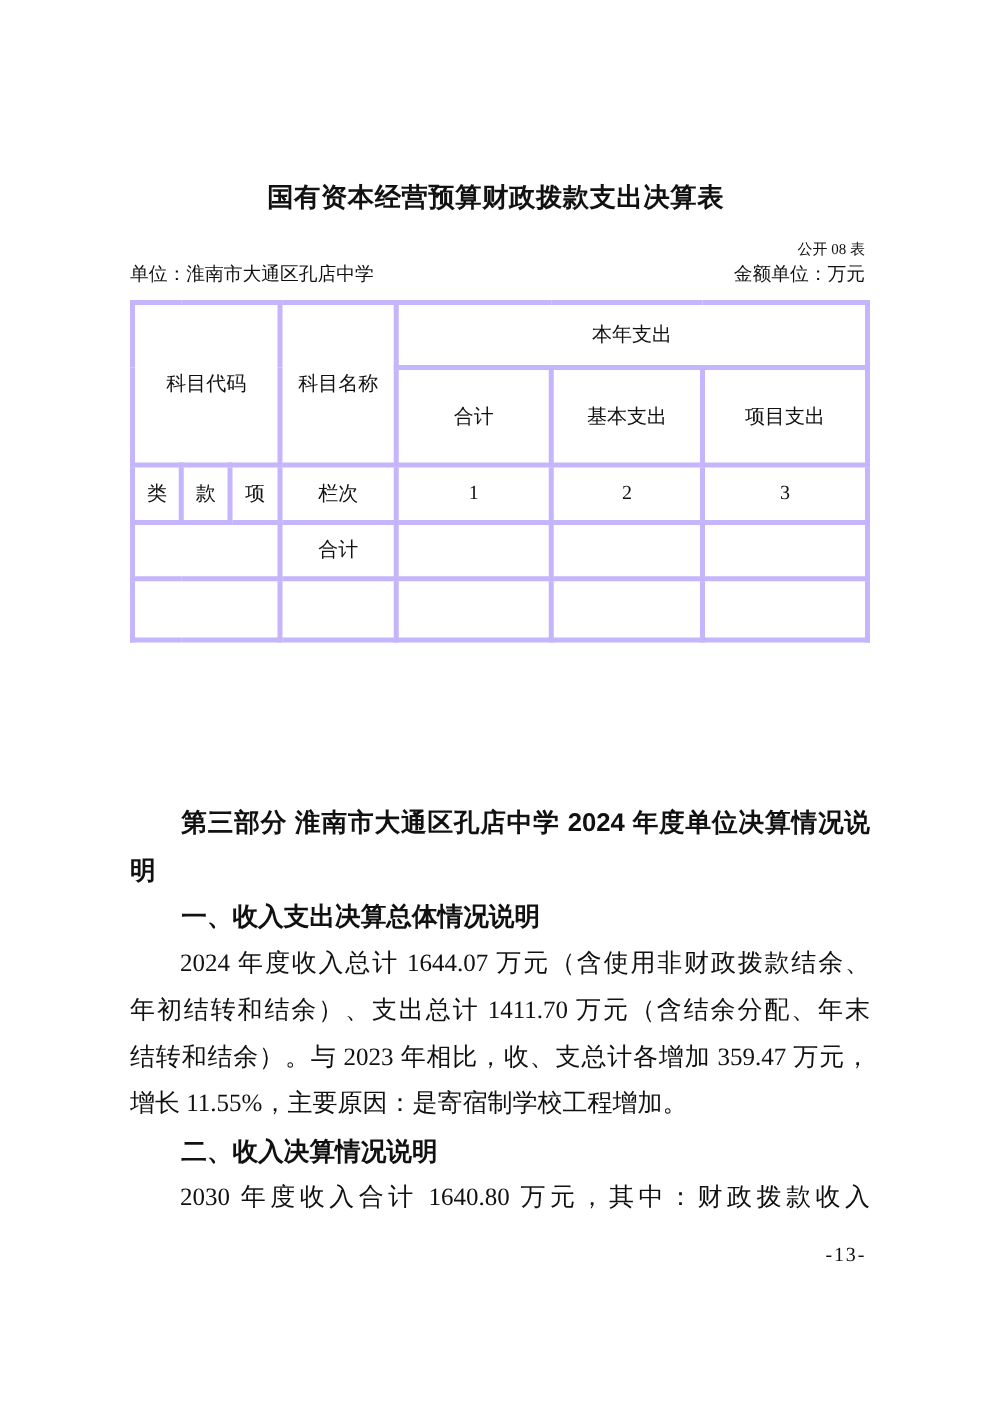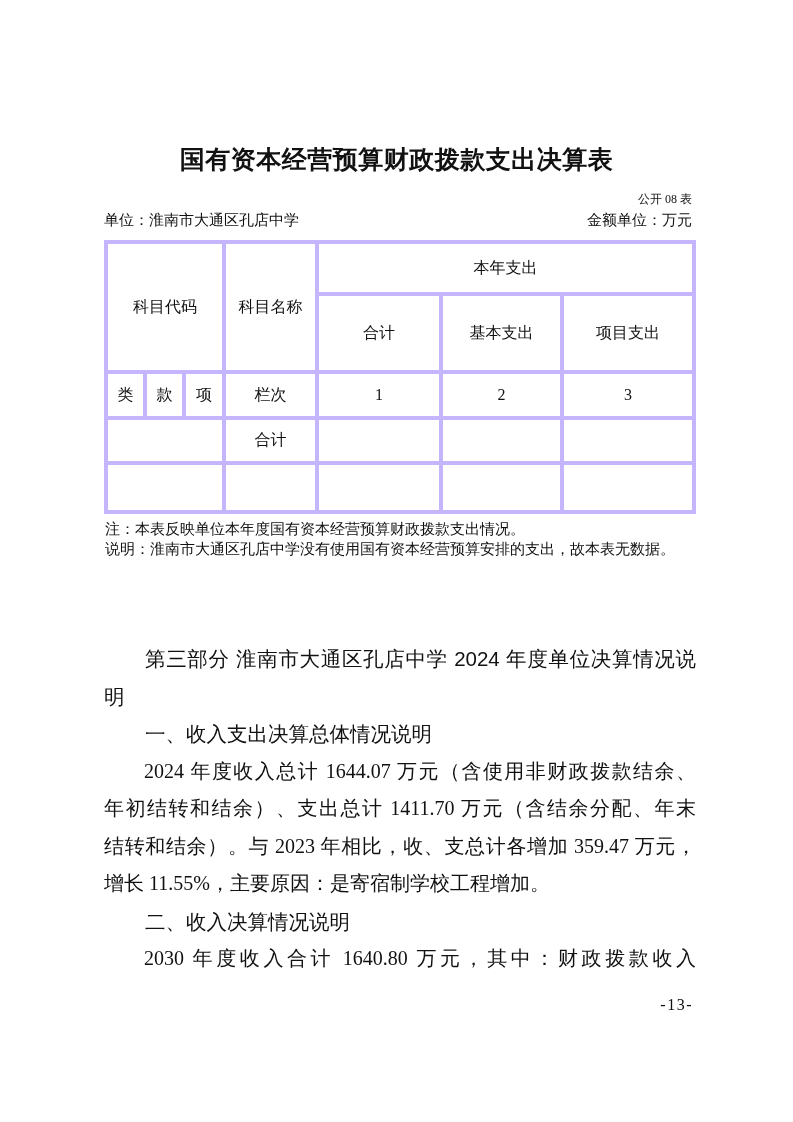--- a/index.html
+++ b/index.html
@@ -8,21 +8,21 @@
     width:793px;height:1122px;
     background:#ffffff;
     color:#111;
     font-family:"Liberation Serif","DejaVu Serif",serif;
     overflow:hidden;
   }
   .doc-title{
     position:absolute;top:146px;left:0;right:0;
     text-align:center;
     font-family:"Liberation Sans","DejaVu Sans",sans-serif;
-    font-weight:bold;font-size:25px;line-height:26px;
+    font-weight:bold;font-size:21px;line-height:26px;
     letter-spacing:0.5px;
   }
   .table-no{
     position:absolute;top:190px;right:101px;
     font-size:12px;line-height:19px;
   }
   .meta-row{
     position:absolute;top:211px;left:104px;width:588px;
     display:flex;justify-content:space-between;
     font-size:15px;line-height:19px;font-family:Liberation Serif, serif;
@@ -45,21 +45,21 @@
     position:absolute;top:519px;left:105px;width:600px;
     font-size:15px;line-height:20px;
   }
   .narrative{
     position:absolute;top:640px;left:104px;width:592px;
     font-size:20px;line-height:37.5px;
   }
   .narrative .line{min-height:37.5px;}
   .narrative .h{
     font-family:"Liberation Sans","DejaVu Sans",sans-serif;
-    font-weight:normal;font-size:20.5px;
+    font-weight:bold;font-size:20.5px;
   }
   .narrative .ind{text-indent:2em;}
   .narrative .jst{text-align:justify;text-align-last:justify;}
   .page-number{
     position:absolute;top:996px;right:100px;
     font-size:16px;letter-spacing:1.5px;
   }
 </style>
 </head>
 <body>
@@ -115,24 +115,20 @@
       <tr class="r5">
         <td colspan="3"></td>
         <td></td>
         <td></td>
         <td></td>
         <td></td>
       </tr>
     </tbody>
   </table>
 
-  <div class="notes">
-    <div>注：本表反映单位本年度国有资本经营预算财政拨款支出情况。</div>
-    <div>说明：淮南市大通区孔店中学没有使用国有资本经营预算安排的支出，故本表无数据。</div>
-  </div>
 
   <div class="narrative">
       <div class="line h ind jst">第三部分 淮南市大通区孔店中学 2024 年度单位决算情况说</div>
       <div class="line h">明</div>
       <div class="line h ind">一、收入支出决算总体情况说明</div>
       <div class="line ind jst">2024 年度收入总计 1644.07 万元（含使用非财政拨款结余、</div>
       <div class="line jst">年初结转和结余）、支出总计 1411.70 万元（含结余分配、年末</div>
       <div class="line jst">结转和结余）。与 2023 年相比，收、支总计各增加 359.47 万元，</div>
       <div class="line">增长 11.55%，主要原因：是寄宿制学校工程增加。</div>
       <div class="line h ind">二、收入决算情况说明</div>

